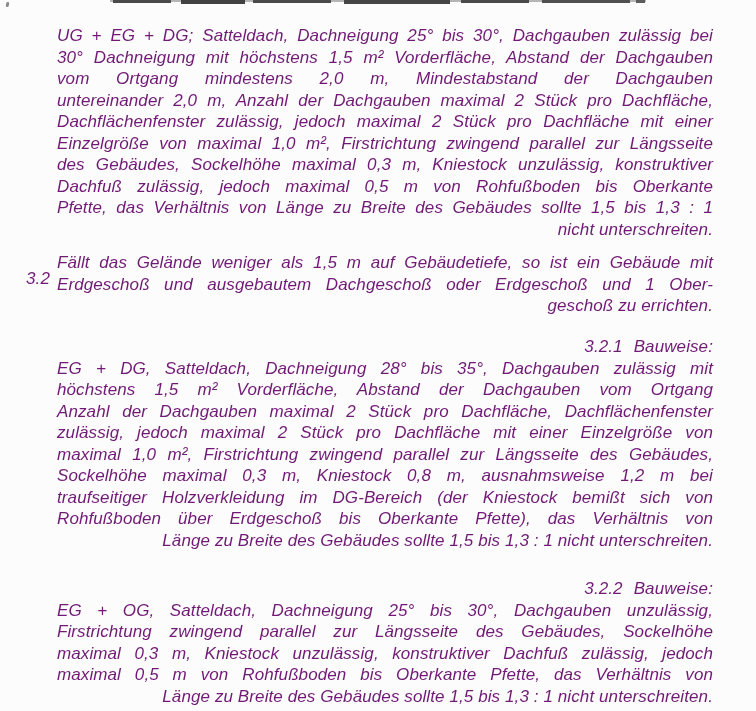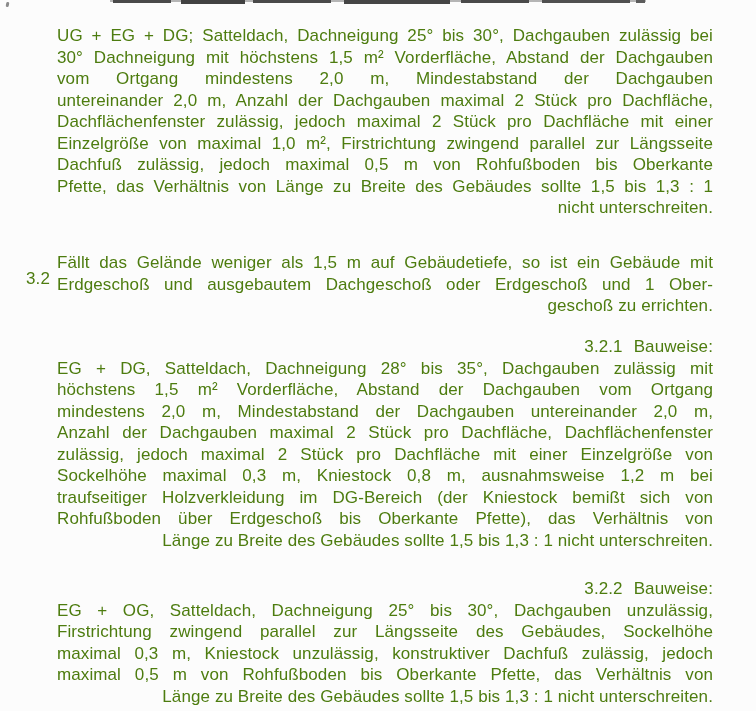--- a/index.html
+++ b/index.html
@@ -3,21 +3,22 @@
 <meta charset="utf-8">
 <style>
   html, body { margin: 0; padding: 0; }
   .page {
     position: relative;
     width: 756px;
     height: 711px;
     background: #fcfcfc;
     overflow: hidden;
     font-family: "Liberation Sans", "DejaVu Sans", sans-serif;
-    color: #4d7c0f;
+    color: #701a75;
+    font-style: italic;
   }
   .sec {
     position: absolute;
     left: 57px;
     width: 656px;
     font-size: 17px;
     line-height: 21.5px;
     letter-spacing: 0.1px;
   }
   .ln { text-align: right; }
@@ -66,41 +67,42 @@
   </div>
   <div class="speck"></div>
 
   <div class="sec" style="top:25px">
     <div class="ln j">UG + EG + DG; Satteldach, Dachneigung 25° bis 30°, Dachgauben zulässig bei</div>
     <div class="ln j">30° Dachneigung mit höchstens 1,5 m² Vorderfläche, Abstand der Dachgauben</div>
     <div class="ln j">vom Ortgang mindestens 2,0 m, Mindestabstand der Dachgauben</div>
     <div class="ln j">untereinander 2,0 m, Anzahl der Dachgauben maximal 2 Stück pro Dachfläche,</div>
     <div class="ln j">Dachflächenfenster zulässig, jedoch maximal 2 Stück pro Dachfläche mit einer</div>
     <div class="ln j">Einzelgröße von maximal 1,0 m², Firstrichtung zwingend parallel zur Längsseite</div>
+    <div class="ln j">des Gebäudes, Sockelhöhe maximal 0,3 m, Kniestock unzulässig, konstruktiver</div>
     <div class="ln j">Dachfuß zulässig, jedoch maximal 0,5 m von Rohfußboden bis Oberkante</div>
     <div class="ln j">Pfette, das Verhältnis von Länge zu Breite des Gebäudes sollte 1,5 bis 1,3 : 1</div>
     <div class="ln">nicht unterschreiten.</div>
   </div>
 
   <div class="sec" style="top:252px">
     <span class="num">3.2</span>
     <div class="ln j">Fällt das Gelände weniger als 1,5 m auf Gebäudetiefe, so ist ein Gebäude mit</div>
     <div class="ln j">Erdgeschoß und ausgebautem Dachgeschoß oder Erdgeschoß und 1 Ober-</div>
     <div class="ln">geschoß zu errichten.</div>
   </div>
 
   <div class="sec" style="top:336px">
     <div class="ln headrow">
       <span class="numinline">3.2.1</span><span>Bauweise:</span>
     </div>
     <div class="ln j">EG + DG, Satteldach, Dachneigung 28° bis 35°, Dachgauben zulässig mit</div>
     <div class="ln j">höchstens 1,5 m² Vorderfläche, Abstand der Dachgauben vom Ortgang</div>
-    <div class="ln j">mindestens 2,0 m, Mindestabstand der Dachgauben untereinander 2,0 m,</div>
     <div class="ln j">Anzahl der Dachgauben maximal 2 Stück pro Dachfläche, Dachflächenfenster</div>
     <div class="ln j">zulässig, jedoch maximal 2 Stück pro Dachfläche mit einer Einzelgröße von</div>
+    <div class="ln j">maximal 1,0 m², Firstrichtung zwingend parallel zur Längsseite des Gebäudes,</div>
     <div class="ln j">Sockelhöhe maximal 0,3 m, Kniestock 0,8 m, ausnahmsweise 1,2 m bei</div>
     <div class="ln j">traufseitiger Holzverkleidung im DG-Bereich (der Kniestock bemißt sich von</div>
     <div class="ln j">Rohfußboden über Erdgeschoß bis Oberkante Pfette), das Verhältnis von</div>
     <div class="ln">Länge zu Breite des Gebäudes sollte 1,5 bis 1,3 : 1 nicht unterschreiten.</div>
   </div>
 
   <div class="sec" style="top:578px">
     <div class="ln headrow">
       <span class="numinline">3.2.2</span><span>Bauweise:</span>
     </div>

